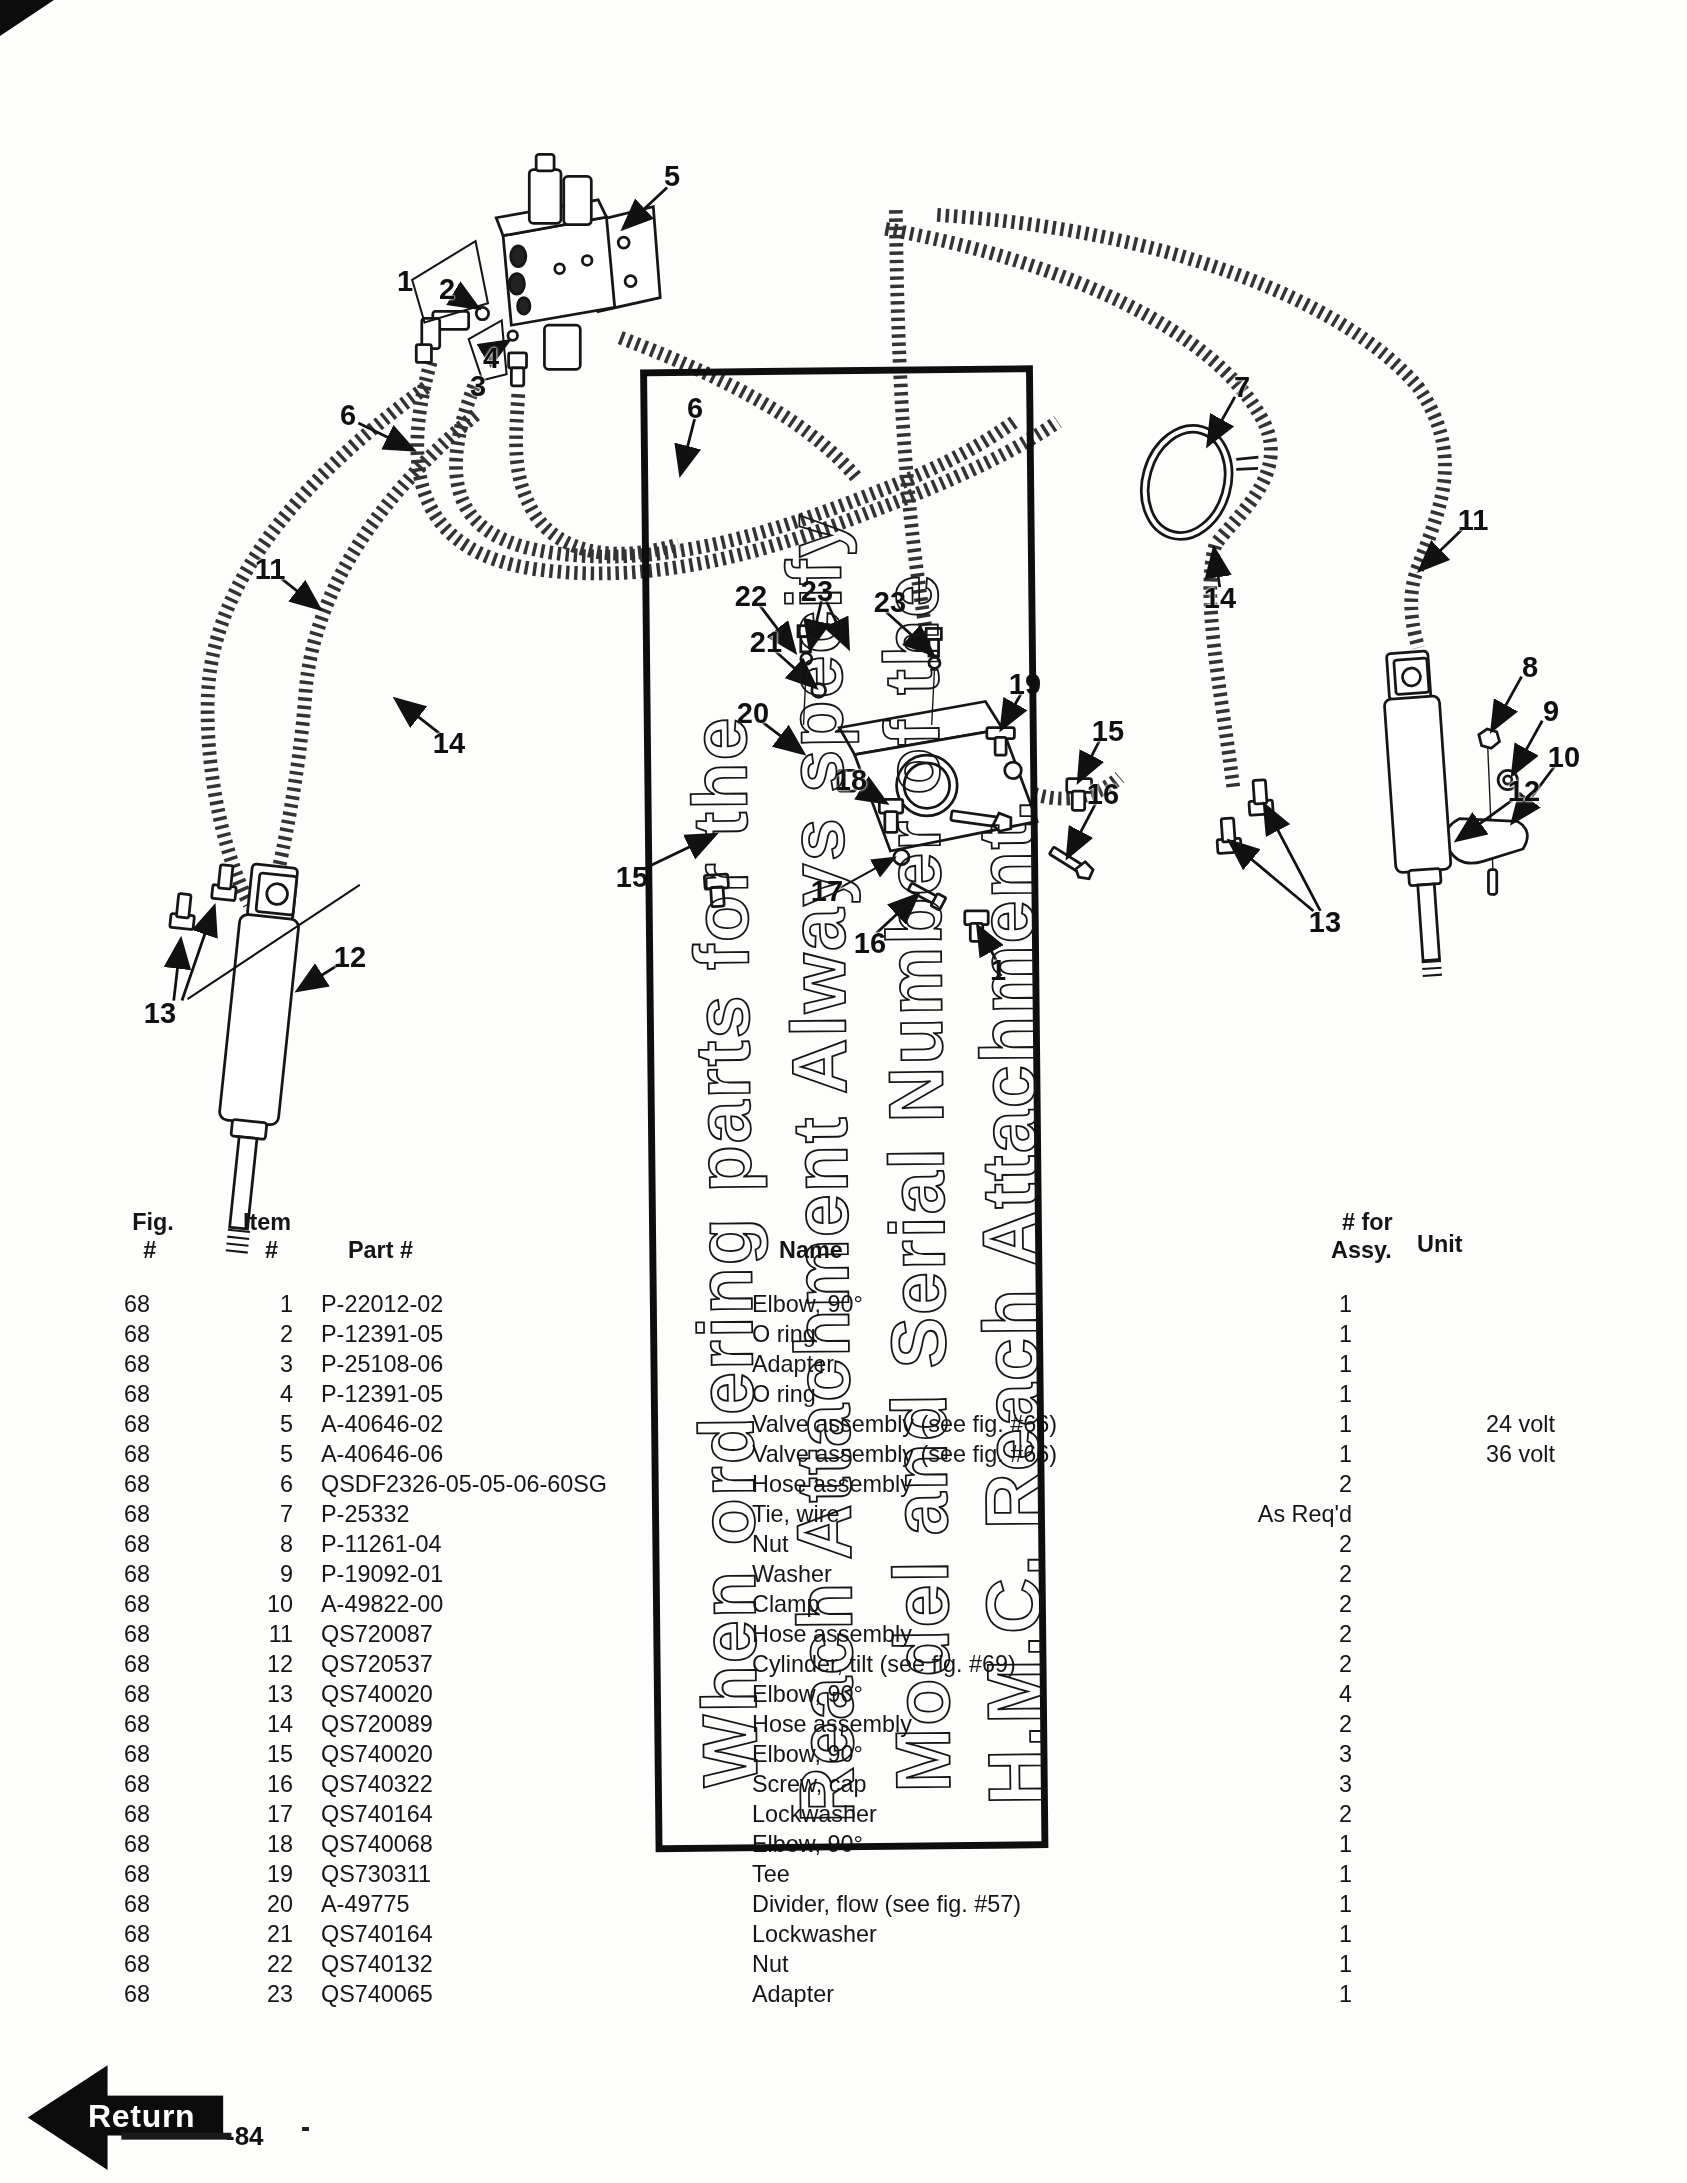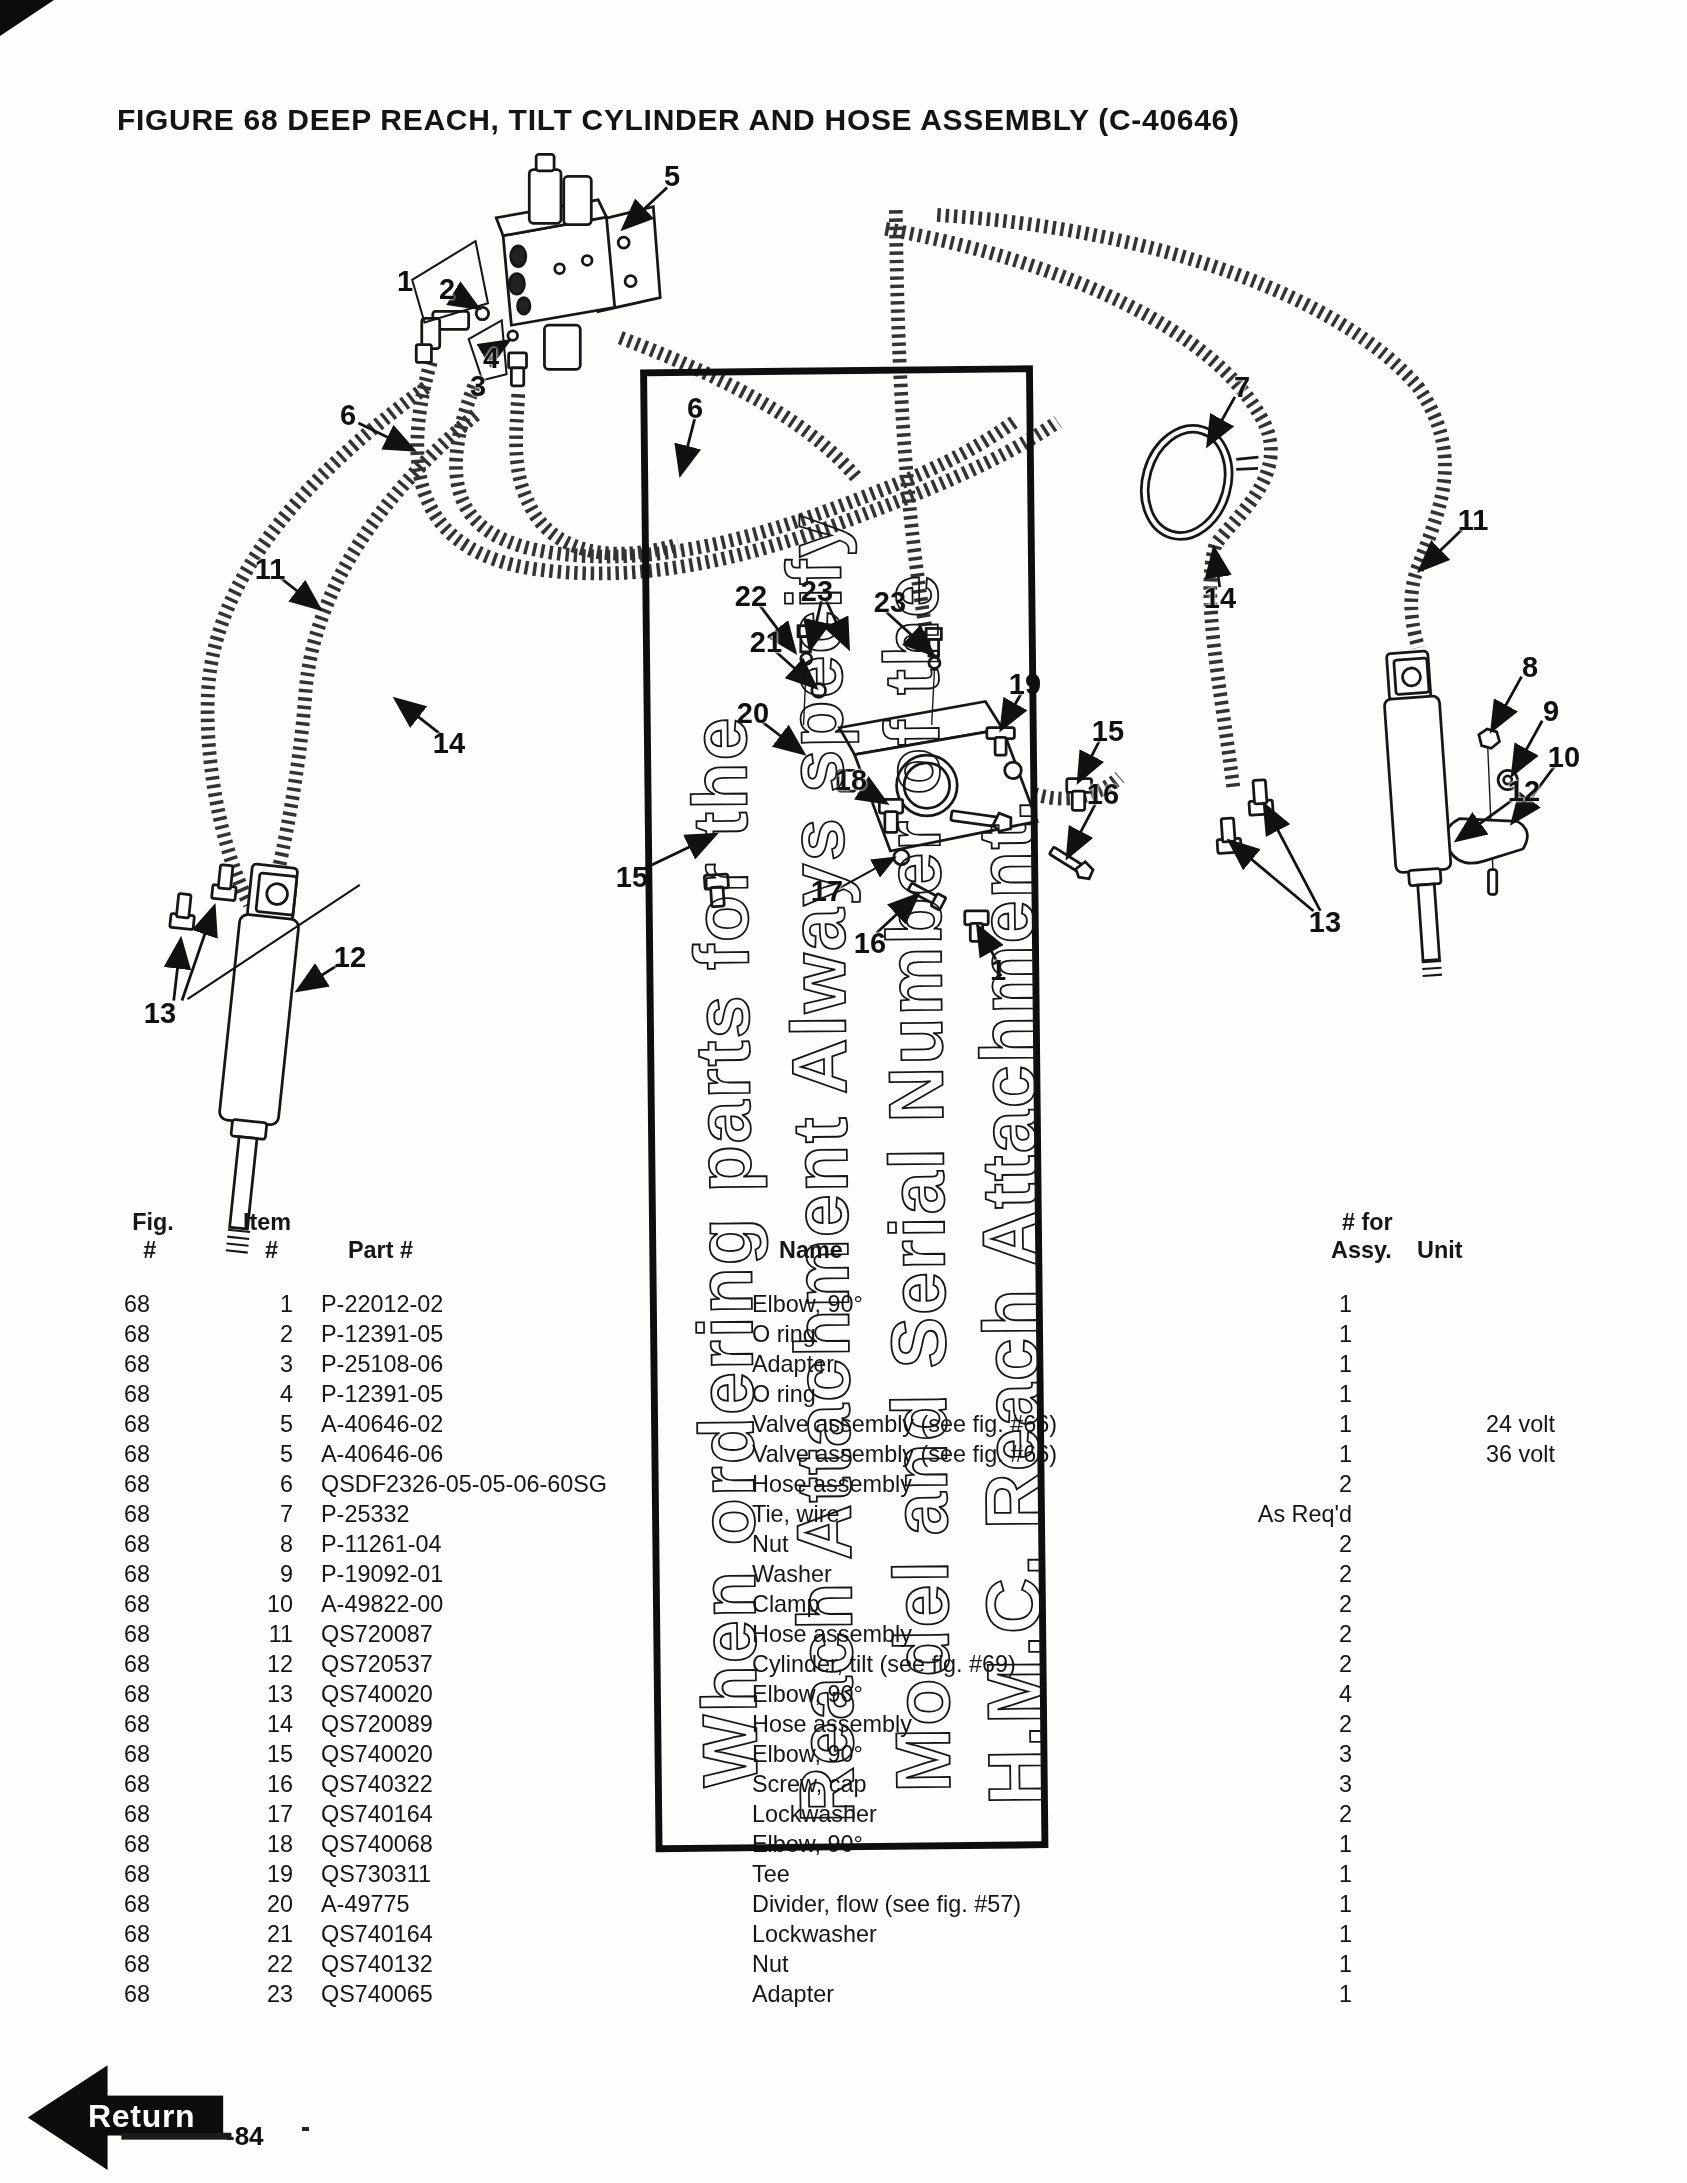--- a/index.html
+++ b/index.html
@@ -39,21 +39,20 @@
   #corner-artifact{position:absolute;left:0;top:0;width:0;height:0;z-index:6;
       border-top:36px solid #0c0c0c;border-right:54px solid transparent;}
 </style>
 </head>
 <body>
 
 <div id="page">
 
   <div id="corner-artifact"></div>
 
-  <div id="title">FIGURE 68 DEEP REACH, TILT CYLINDER AND HOSE ASSEMBLY (C-40646)</div>
 
   <svg id="diagram" width="1687" height="2183" viewBox="0 0 2448 3168">
     <defs>
       <marker id="ah" markerWidth="12" markerHeight="10" refX="10" refY="5" orient="auto">
         <path d="M0,0 L12,5 L0,10 z" fill="#111"></path>
       </marker>
     </defs>
 
     <g stroke="#333" stroke-width="20" fill="none" stroke-dasharray="5 7">
       <path d="M625,525 C575,700 620,800 770,825 C950,852 1120,798 1260,744 C1400,692 1480,650 1535,612"></path>
@@ -339,21 +338,21 @@
 
   <div id="parts-table">
     <div class="hdr" style="left:8.3px;top:5.5px">Fig.</div>
     <div class="hdr" style="left:19.3px;top:34px">#</div>
     <div class="hdr" style="left:119px;top:5.5px">Item</div>
     <div class="hdr" style="left:141px;top:34px">#</div>
     <div class="hdr" style="left:224px;top:34px">Part #</div>
     <div class="hdr" style="left:655px;top:34px">Name</div>
     <div class="hdr" style="left:1218px;top:5.5px"># for</div>
     <div class="hdr" style="left:1207px;top:34px">Assy.</div>
-    <div class="hdr" style="left:1293px;top:34px">Unit</div>
+    <div class="hdr" style="left:1293px;top:28px">Unit</div>
 
     <div id="rows">
 
         <div class="prow">
           <span class="c-fig">68</span>
           <span class="c-item">1</span>
           <span class="c-part">P-22012-02</span>
           <span class="c-name">Elbow, 90°</span>
           <span class="c-qty">1</span>
           <span class="c-unit"></span>

